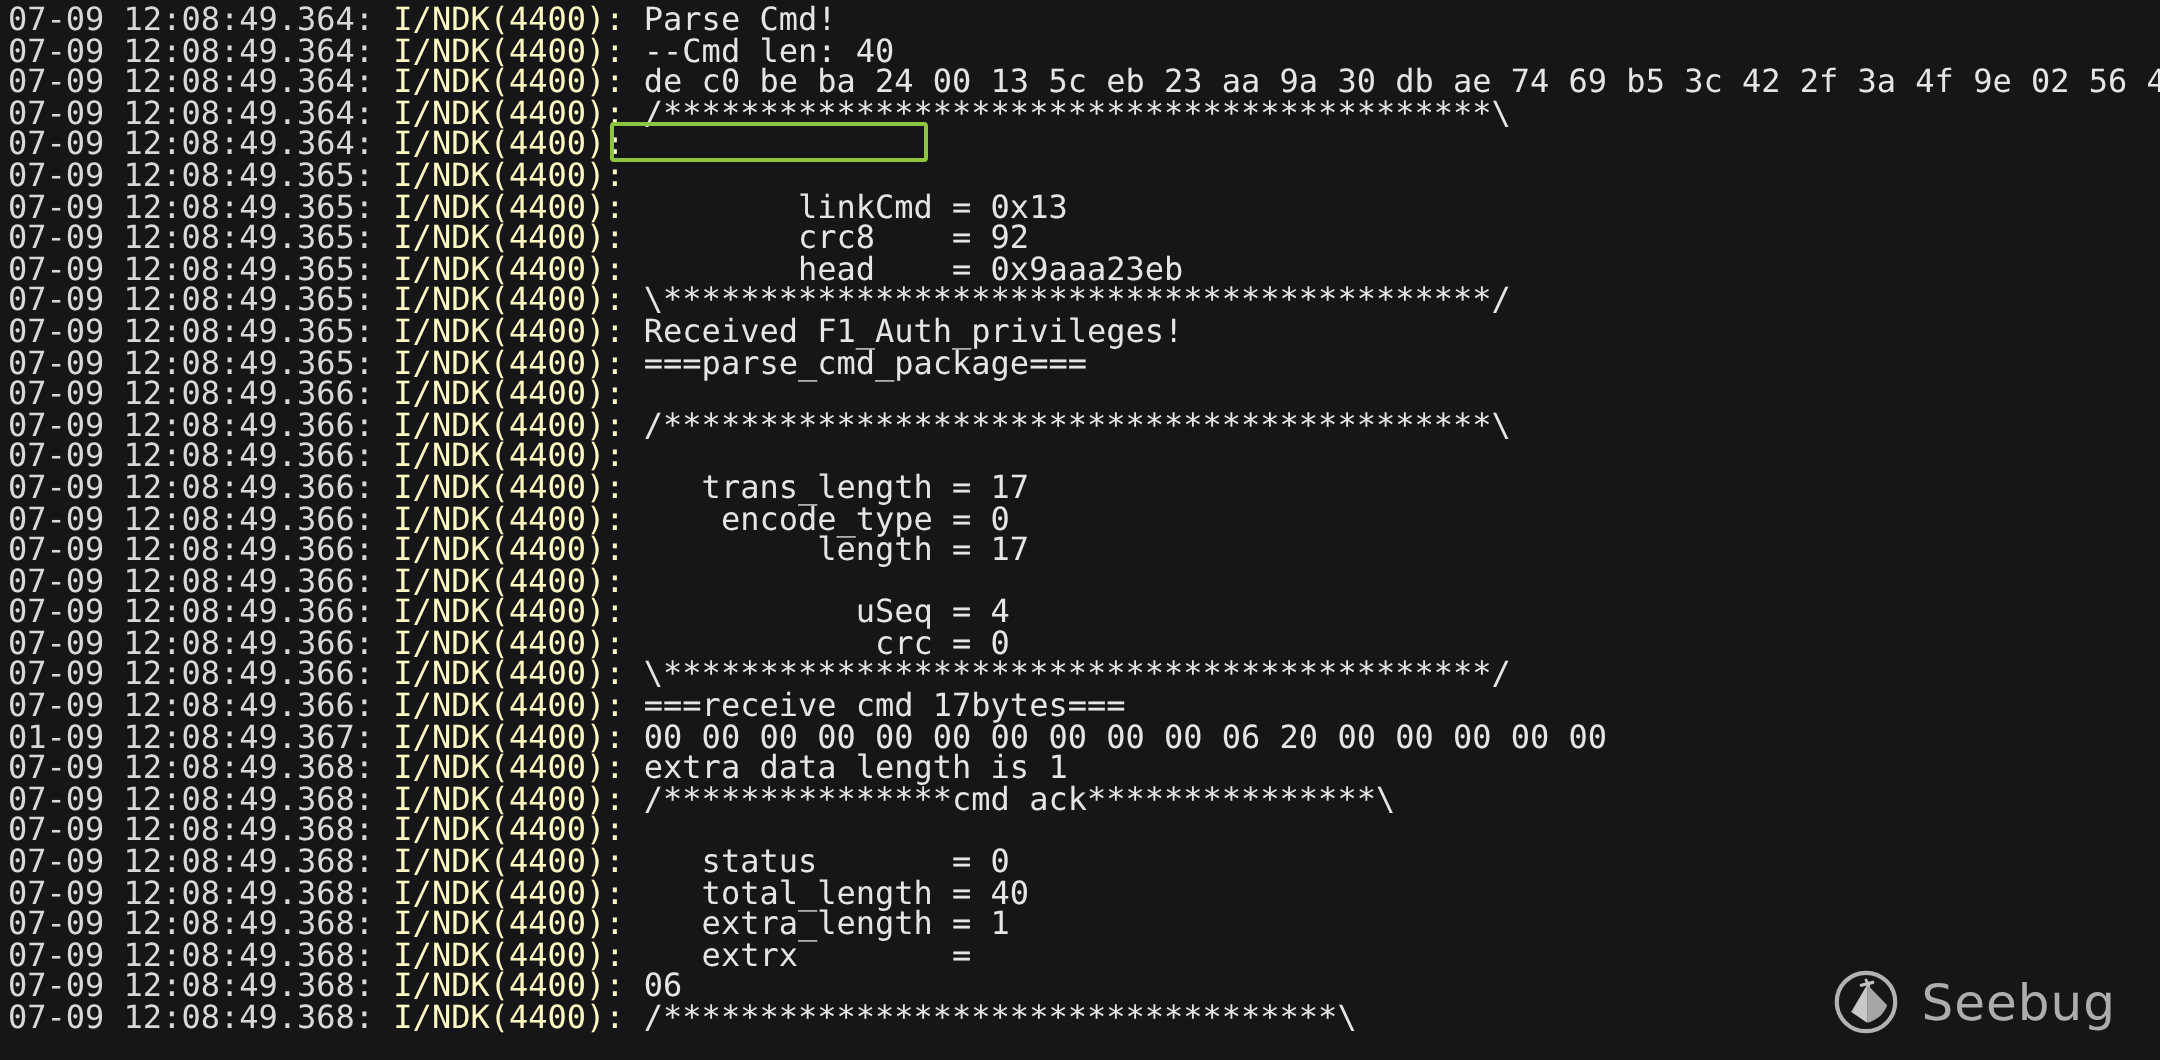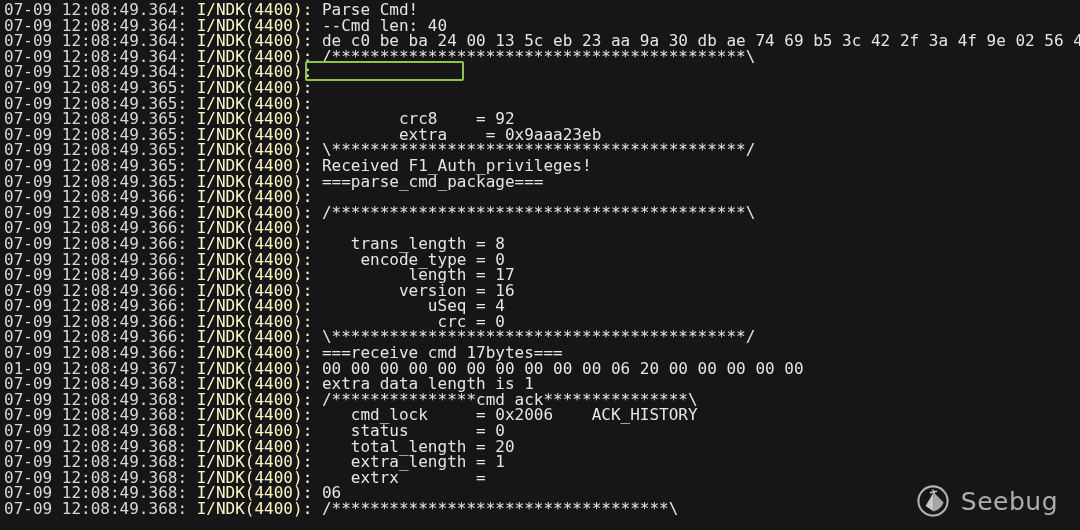--- a/index.html
+++ b/index.html
@@ -77,43 +77,43 @@
 
 <div id="app">
 
   <div id="log">
       <div class="log-row"><span class="ts">07-09 12:08:49.364:</span><span class="ts"> </span><span class="tag">I/NDK(4400):</span><span class="ts"> </span><span class="msg">Parse Cmd!</span></div>
       <div class="log-row"><span class="ts">07-09 12:08:49.364:</span><span class="ts"> </span><span class="tag">I/NDK(4400):</span><span class="ts"> </span><span class="msg">--Cmd len: 40</span></div>
       <div class="log-row"><span class="ts">07-09 12:08:49.364:</span><span class="ts"> </span><span class="tag">I/NDK(4400):</span><span class="ts"> </span><span class="msg">de c0 be ba 24 00 13 5c eb 23 aa 9a 30 db ae 74 69 b5 3c 42 2f 3a 4f 9e 02 56 43 79 e0 fb d3 84 2c 88 e6 83 65 ef 76 7a</span></div>
       <div class="log-row"><span class="ts">07-09 12:08:49.364:</span><span class="ts"> </span><span class="tag">I/NDK(4400):</span><span class="ts"> </span><span class="msg">/*******************************************\</span></div>
       <div class="log-row"><span class="ts">07-09 12:08:49.364:</span><span class="ts"> </span><span class="tag">I/NDK(4400):</span><span class="ts"> </span></div>
       <div class="log-row"><span class="ts">07-09 12:08:49.365:</span><span class="ts"> </span><span class="tag">I/NDK(4400):</span><span class="ts"> </span></div>
-      <div class="log-row"><span class="ts">07-09 12:08:49.365:</span><span class="ts"> </span><span class="tag">I/NDK(4400):</span><span class="ts"> </span></div>
+      <div class="log-row"><span class="ts">07-09 12:08:49.365:</span><span class="ts"> </span><span class="tag">I/NDK(4400):</span><span class="ts"> </span><span class="msg">        linkCmd = 0x13</span></div>
       <div class="log-row"><span class="ts">07-09 12:08:49.365:</span><span class="ts"> </span><span class="tag">I/NDK(4400):</span><span class="ts"> </span><span class="msg">        crc8    = 92</span></div>
-      <div class="log-row"><span class="ts">07-09 12:08:49.365:</span><span class="ts"> </span><span class="tag">I/NDK(4400):</span><span class="ts"> </span><span class="msg">        extra    = 0x9aaa23eb</span></div>
+      <div class="log-row"><span class="ts">07-09 12:08:49.365:</span><span class="ts"> </span><span class="tag">I/NDK(4400):</span><span class="ts"> </span><span class="msg">        head    = 0x9aaa23eb</span></div>
       <div class="log-row"><span class="ts">07-09 12:08:49.365:</span><span class="ts"> </span><span class="tag">I/NDK(4400):</span><span class="ts"> </span><span class="msg">\*******************************************/</span></div>
       <div class="log-row"><span class="ts">07-09 12:08:49.365:</span><span class="ts"> </span><span class="tag">I/NDK(4400):</span><span class="ts"> </span><span class="msg">Received F1_Auth_privileges!</span></div>
       <div class="log-row"><span class="ts">07-09 12:08:49.365:</span><span class="ts"> </span><span class="tag">I/NDK(4400):</span><span class="ts"> </span><span class="msg">===parse_cmd_package===</span></div>
       <div class="log-row"><span class="ts">07-09 12:08:49.366:</span><span class="ts"> </span><span class="tag">I/NDK(4400):</span><span class="ts"> </span></div>
       <div class="log-row"><span class="ts">07-09 12:08:49.366:</span><span class="ts"> </span><span class="tag">I/NDK(4400):</span><span class="ts"> </span><span class="msg">/*******************************************\</span></div>
       <div class="log-row"><span class="ts">07-09 12:08:49.366:</span><span class="ts"> </span><span class="tag">I/NDK(4400):</span><span class="ts"> </span></div>
-      <div class="log-row"><span class="ts">07-09 12:08:49.366:</span><span class="ts"> </span><span class="tag">I/NDK(4400):</span><span class="ts"> </span><span class="msg">   trans_length = 8</span></div>
+      <div class="log-row"><span class="ts">07-09 12:08:49.366:</span><span class="ts"> </span><span class="tag">I/NDK(4400):</span><span class="ts"> </span><span class="msg">   trans_length = 17</span></div>
       <div class="log-row"><span class="ts">07-09 12:08:49.366:</span><span class="ts"> </span><span class="tag">I/NDK(4400):</span><span class="ts"> </span><span class="msg">    encode_type = 0</span></div>
       <div class="log-row"><span class="ts">07-09 12:08:49.366:</span><span class="ts"> </span><span class="tag">I/NDK(4400):</span><span class="ts"> </span><span class="msg">         length = 17</span></div>
-      <div class="log-row"><span class="ts">07-09 12:08:49.366:</span><span class="ts"> </span><span class="tag">I/NDK(4400):</span><span class="ts"> </span><span class="msg">        version = 16</span></div>
+      <div class="log-row"><span class="ts">07-09 12:08:49.366:</span><span class="ts"> </span><span class="tag">I/NDK(4400):</span><span class="ts"> </span></div>
       <div class="log-row"><span class="ts">07-09 12:08:49.366:</span><span class="ts"> </span><span class="tag">I/NDK(4400):</span><span class="ts"> </span><span class="msg">           uSeq = 4</span></div>
       <div class="log-row"><span class="ts">07-09 12:08:49.366:</span><span class="ts"> </span><span class="tag">I/NDK(4400):</span><span class="ts"> </span><span class="msg">            crc = 0</span></div>
       <div class="log-row"><span class="ts">07-09 12:08:49.366:</span><span class="ts"> </span><span class="tag">I/NDK(4400):</span><span class="ts"> </span><span class="msg">\*******************************************/</span></div>
       <div class="log-row"><span class="ts">07-09 12:08:49.366:</span><span class="ts"> </span><span class="tag">I/NDK(4400):</span><span class="ts"> </span><span class="msg">===receive cmd 17bytes===</span></div>
       <div class="log-row"><span class="ts">01-09 12:08:49.367:</span><span class="ts"> </span><span class="tag">I/NDK(4400):</span><span class="ts"> </span><span class="msg">00 00 00 00 00 00 00 00 00 00 06 20 00 00 00 00 00</span></div>
       <div class="log-row"><span class="ts">07-09 12:08:49.368:</span><span class="ts"> </span><span class="tag">I/NDK(4400):</span><span class="ts"> </span><span class="msg">extra data length is 1</span></div>
       <div class="log-row"><span class="ts">07-09 12:08:49.368:</span><span class="ts"> </span><span class="tag">I/NDK(4400):</span><span class="ts"> </span><span class="msg">/***************cmd ack***************\</span></div>
-      <div class="log-row"><span class="ts">07-09 12:08:49.368:</span><span class="ts"> </span><span class="tag">I/NDK(4400):</span><span class="ts"> </span><span class="msg">   cmd_lock     = 0x2006    ACK_HISTORY</span></div>
+      <div class="log-row"><span class="ts">07-09 12:08:49.368:</span><span class="ts"> </span><span class="tag">I/NDK(4400):</span><span class="ts"> </span></div>
       <div class="log-row"><span class="ts">07-09 12:08:49.368:</span><span class="ts"> </span><span class="tag">I/NDK(4400):</span><span class="ts"> </span><span class="msg">   status       = 0</span></div>
-      <div class="log-row"><span class="ts">07-09 12:08:49.368:</span><span class="ts"> </span><span class="tag">I/NDK(4400):</span><span class="ts"> </span><span class="msg">   total_length = 20</span></div>
+      <div class="log-row"><span class="ts">07-09 12:08:49.368:</span><span class="ts"> </span><span class="tag">I/NDK(4400):</span><span class="ts"> </span><span class="msg">   total_length = 40</span></div>
       <div class="log-row"><span class="ts">07-09 12:08:49.368:</span><span class="ts"> </span><span class="tag">I/NDK(4400):</span><span class="ts"> </span><span class="msg">   extra_length = 1</span></div>
       <div class="log-row"><span class="ts">07-09 12:08:49.368:</span><span class="ts"> </span><span class="tag">I/NDK(4400):</span><span class="ts"> </span><span class="msg">   extrx        =</span></div>
       <div class="log-row"><span class="ts">07-09 12:08:49.368:</span><span class="ts"> </span><span class="tag">I/NDK(4400):</span><span class="ts"> </span><span class="msg">06</span></div>
       <div class="log-row"><span class="ts">07-09 12:08:49.368:</span><span class="ts"> </span><span class="tag">I/NDK(4400):</span><span class="ts"> </span><span class="msg">/***********************************\</span></div>
     </div>
 
   <div id="watermark">
     <span>
       <svg width="34" height="34" viewBox="0 0 34 34" aria-hidden="true">
         <circle cx="17" cy="17" r="14.6" fill="none" stroke="#d5d5d5" stroke-width="2.1"></circle>

